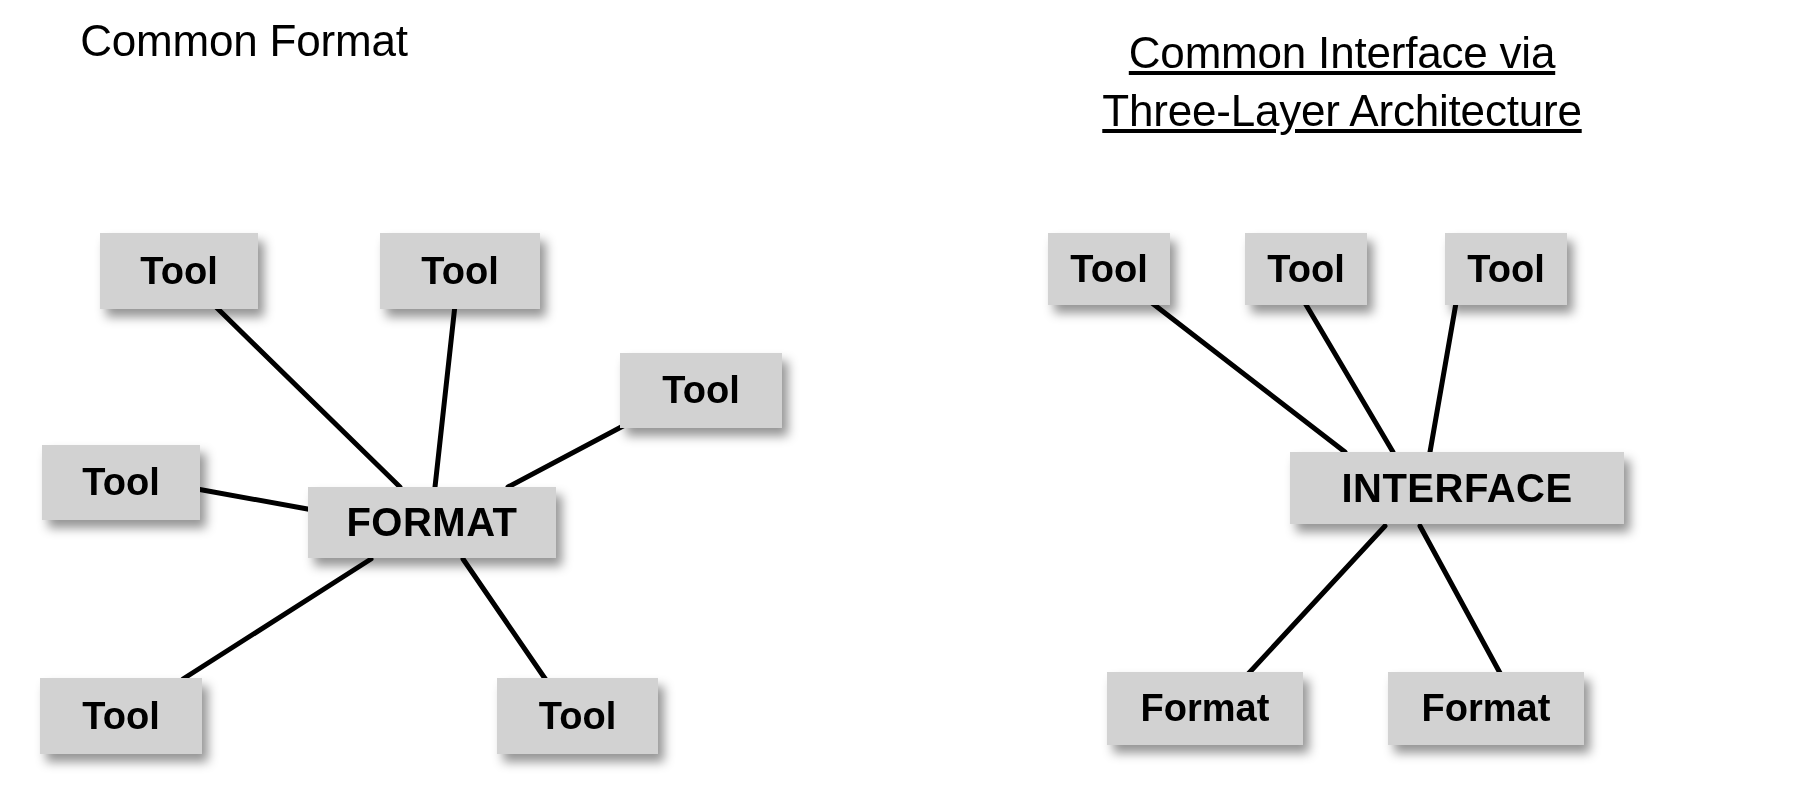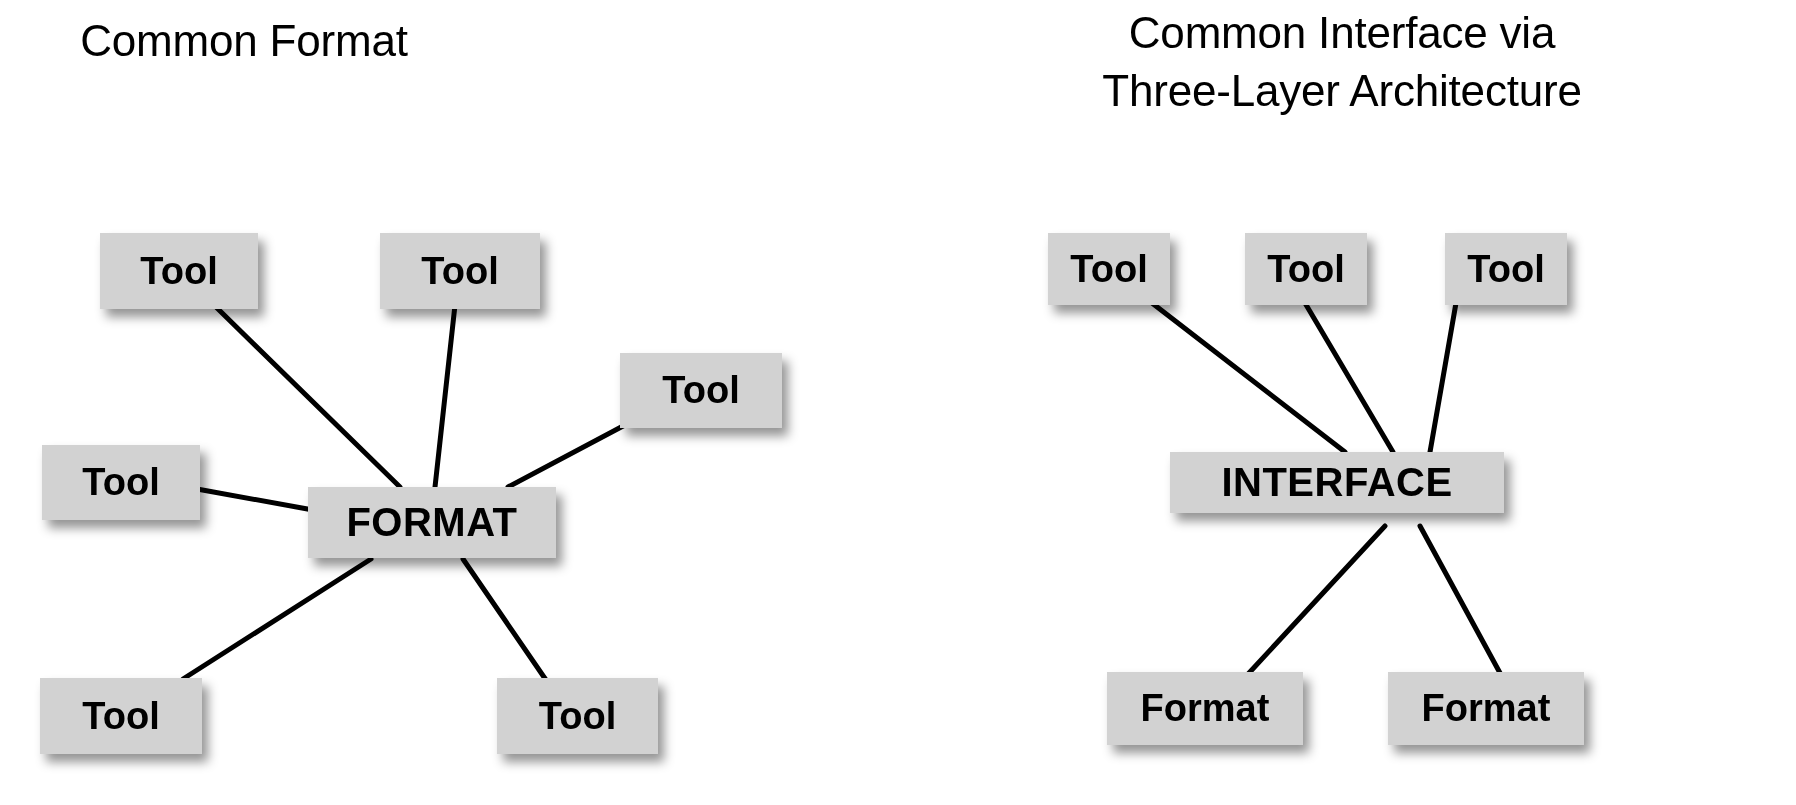--- a/index.html
+++ b/index.html
@@ -20,21 +20,21 @@
     width:100%;
     text-align:center;
     color:#000;
     font-size:44px;
     font-weight:400;
     line-height:58px;
     letter-spacing:-0.2px;
     white-space:pre-line;
   }
   #title-left{top:12px;left:-205px;}
-  #title-right{top:4px;left:-5px;}
+  #title-right{top:24px;left:-5px;text-decoration:underline;}
 
   svg.edges{position:absolute;left:0;top:0;width:1796px;height:805px;pointer-events:none;}
 
   .node{
     position:absolute;
     background:#d2d2d2;
     color:#000;
     display:flex;
     align-items:center;
     justify-content:center;
@@ -109,17 +109,17 @@
   </div>
   <div class="node tool" style="left:1445px;top:233px;width:122px;height:72px;">
     <span>Tool</span>
   </div>
   <div class="node format-small" style="left:1107px;top:672px;width:196px;height:73px;">
     <span>Format</span>
   </div>
   <div class="node format-small" style="left:1388px;top:672px;width:196px;height:73px;">
     <span>Format</span>
   </div>
-  <div class="node hub" style="left:1170px;top:452px;width:334px;height:61px;">
+  <div class="node hub" style="left:1290px;top:452px;width:334px;height:72px;">
     <span>INTERFACE</span>
   </div>
 
 </div>
 
 </body></html>

